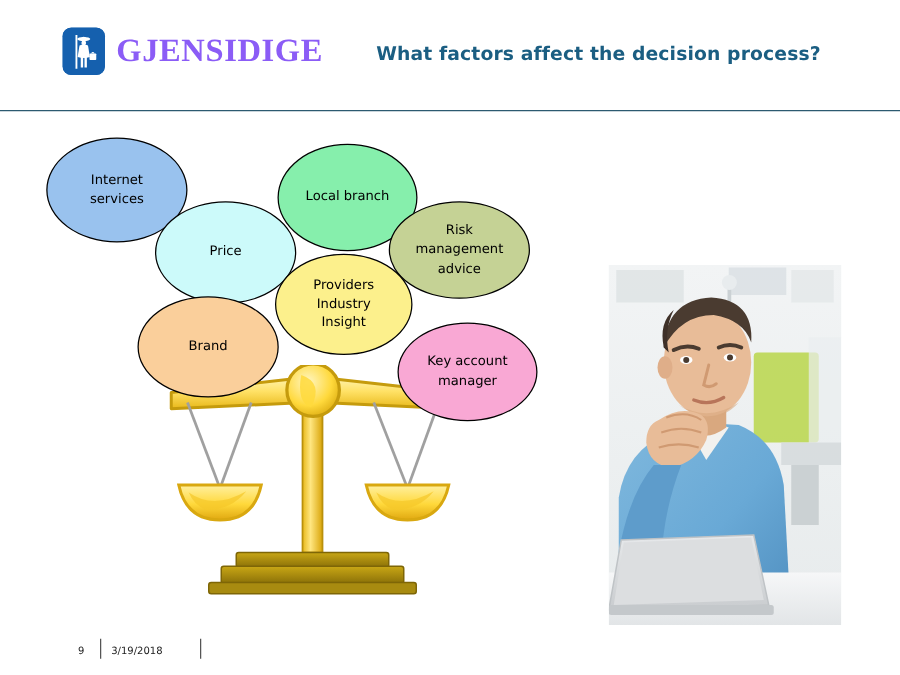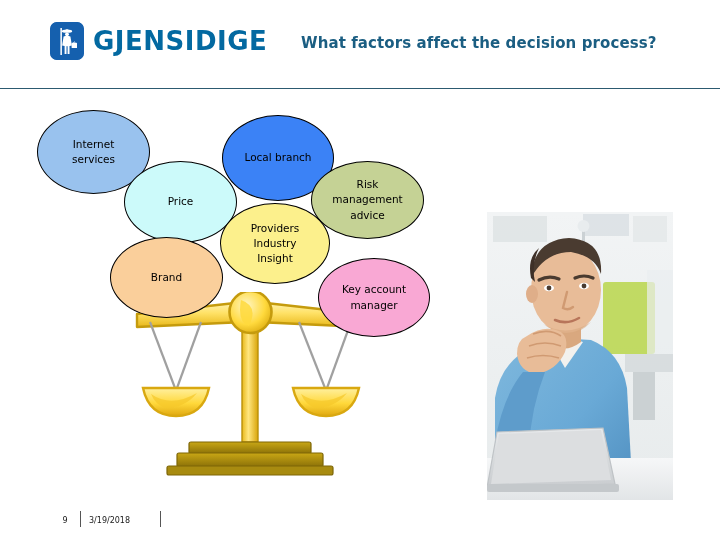--- a/index.html
+++ b/index.html
@@ -158,35 +158,35 @@
 
         <path d="M13.6 14.4 q3.4 -1.5 6.8 0 l1.5 9.2 q-4.6 1.5 -9.8 0 z" fill="#ffffff"></path>
 
         <rect x="14.6" y="23.6" width="1.9" height="8.4" fill="#ffffff"></rect>
         <rect x="17.6" y="23.6" width="1.9" height="8.4" fill="#ffffff"></rect>
 
         <rect x="21.6" y="20.8" width="5.4" height="5.2" rx="0.6" fill="#ffffff"></rect>
         <path d="M23.3 20.8 q1.0 -1.7 2.0 0" stroke="#ffffff" stroke-width="0.9" fill="none"></path>
       </svg>
     </div>
-    <div id="logo-wordmark" style="color: #0369a1;">GJENSIDIGE</div>
+    <div id="logo-wordmark" style="color: #8b5cf6; font-family: Liberation Serif, serif;">GJENSIDIGE</div>
   </div>
 
   <div id="slide-title" style="color: rgb(27, 94, 130); margin-left: 44px;">What factors affect the decision process?</div>
 </div>
 <div id="header-rule" style="border-top-color: rgb(44, 90, 112);"></div>
 
 <div id="bubble-cloud">
     <div class="bubble" style="left: 37px; top: 15px; width: 113px; height: 84px; background: rgb(153, 194, 238); z-index: 10;">
       <div>
         <span>Internet</span>
         <span>services</span>
       </div>
     </div>
-    <div class="bubble" style="left: 222px; top: 20px; width: 112px; height: 86px; background: #3b82f6; z-index: 11;">
+    <div class="bubble" style="left: 222px; top: 20px; width: 112px; height: 86px; background: #86efac; z-index: 11;">
       <div>
         <span>Local branch</span>
       </div>
     </div>
     <div class="bubble" style="left: 124px; top: 66px; width: 113px; height: 82px; background: rgb(204, 250, 250); z-index: 12;">
       <div>
         <span>Price</span>
       </div>
     </div>
     <div class="bubble" style="left: 311px; top: 66px; width: 113px; height: 78px; background: rgb(197, 210, 149); z-index: 13;">

